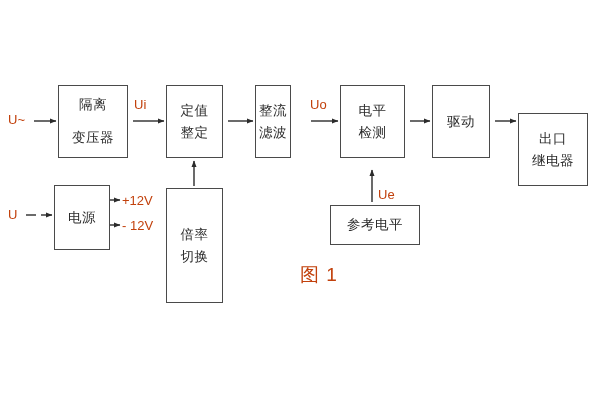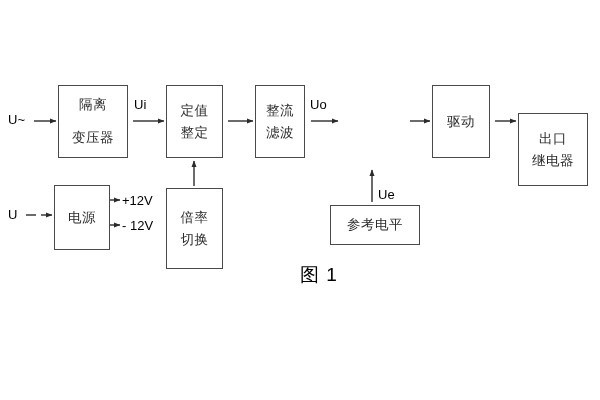--- a/index.html
+++ b/index.html
@@ -14,56 +14,60 @@
     position:absolute;box-sizing:border-box;
     border:1.3px solid #4a4a4a;background:#ffffff;
     display:flex;flex-direction:column;
     align-items:center;justify-content:center;
     color:#2b2b2b;font-size:13.5px;line-height:1.62;
     letter-spacing:0.5px;
   }
   .box .ln{display:block;white-space:nowrap;}
 
   .lbl{
-    position:absolute;color:#000000;font-size:13px;
+    position:absolute;color:#c2410c;font-size:13px;
     white-space:nowrap;line-height:1;
   }
   .lbl.cjk{font-size:19px;letter-spacing:1px;}
 
   
   #wires{position:absolute;left:0;top:0;width:600px;height:400px;pointer-events:none;}
 </style>
 </head>
 <body>
 
 <div id="diagram">
 
   <div class="box" id="b0" style="left: 58px; top: 85px; width: 70px; height: 73px; gap: 11px;">
     <span class="ln">隔离</span>
     <span class="ln">变压器</span>
   </div>
   <div class="box" id="b1" style="left: 166px; top: 85px; width: 57px; height: 73px;">
     <span class="ln">定值</span>
     <span class="ln">整定</span>
   </div>
-  <div class="box" id="b2" style="left: 255px; top: 85px; width: 50px; height: 73px;">
+  <div class="box" id="b2" style="left: 255px; top: 85px; width: 36px; height: 73px;">
     <span class="ln">整流</span>
     <span class="ln">滤波</span>
+  </div>
+  <div class="box" id="b3" style="left: 340px; top: 85px; width: 65px; height: 73px;">
+    <span class="ln">电平</span>
+    <span class="ln">检测</span>
   </div>
   <div class="box" id="b4" style="left: 432px; top: 85px; width: 58px; height: 73px;">
     <span class="ln">驱动</span>
   </div>
   <div class="box" id="b5" style="left: 518px; top: 85px; width: 70px; height: 73px; margin-top: 28px;">
     <span class="ln">出口</span>
     <span class="ln">继电器</span>
   </div>
   <div class="box" id="b6" style="left: 54px; top: 185px; width: 56px; height: 65px;">
     <span class="ln">电源</span>
   </div>
-  <div class="box" id="b7" style="left: 166px; top: 188px; width: 57px; height: 81px;">
+  <div class="box" id="b7" style="left: 166px; top: 188px; width: 57px; height: 115px;">
     <span class="ln">倍率</span>
     <span class="ln">切换</span>
   </div>
   <div class="box" id="b8" style="left: 330px; top: 205px; width: 90px; height: 40px;">
     <span class="ln">参考电平</span>
   </div>
 
   <div class="lbl" id="s0" style="left: 8px; top: 113px;">U~</div>
   <div class="lbl" id="s1" style="left: 8px; top: 208px;">U</div>
   <div class="lbl" id="s2" style="left: 134px; top: 98px;">Ui</div>

